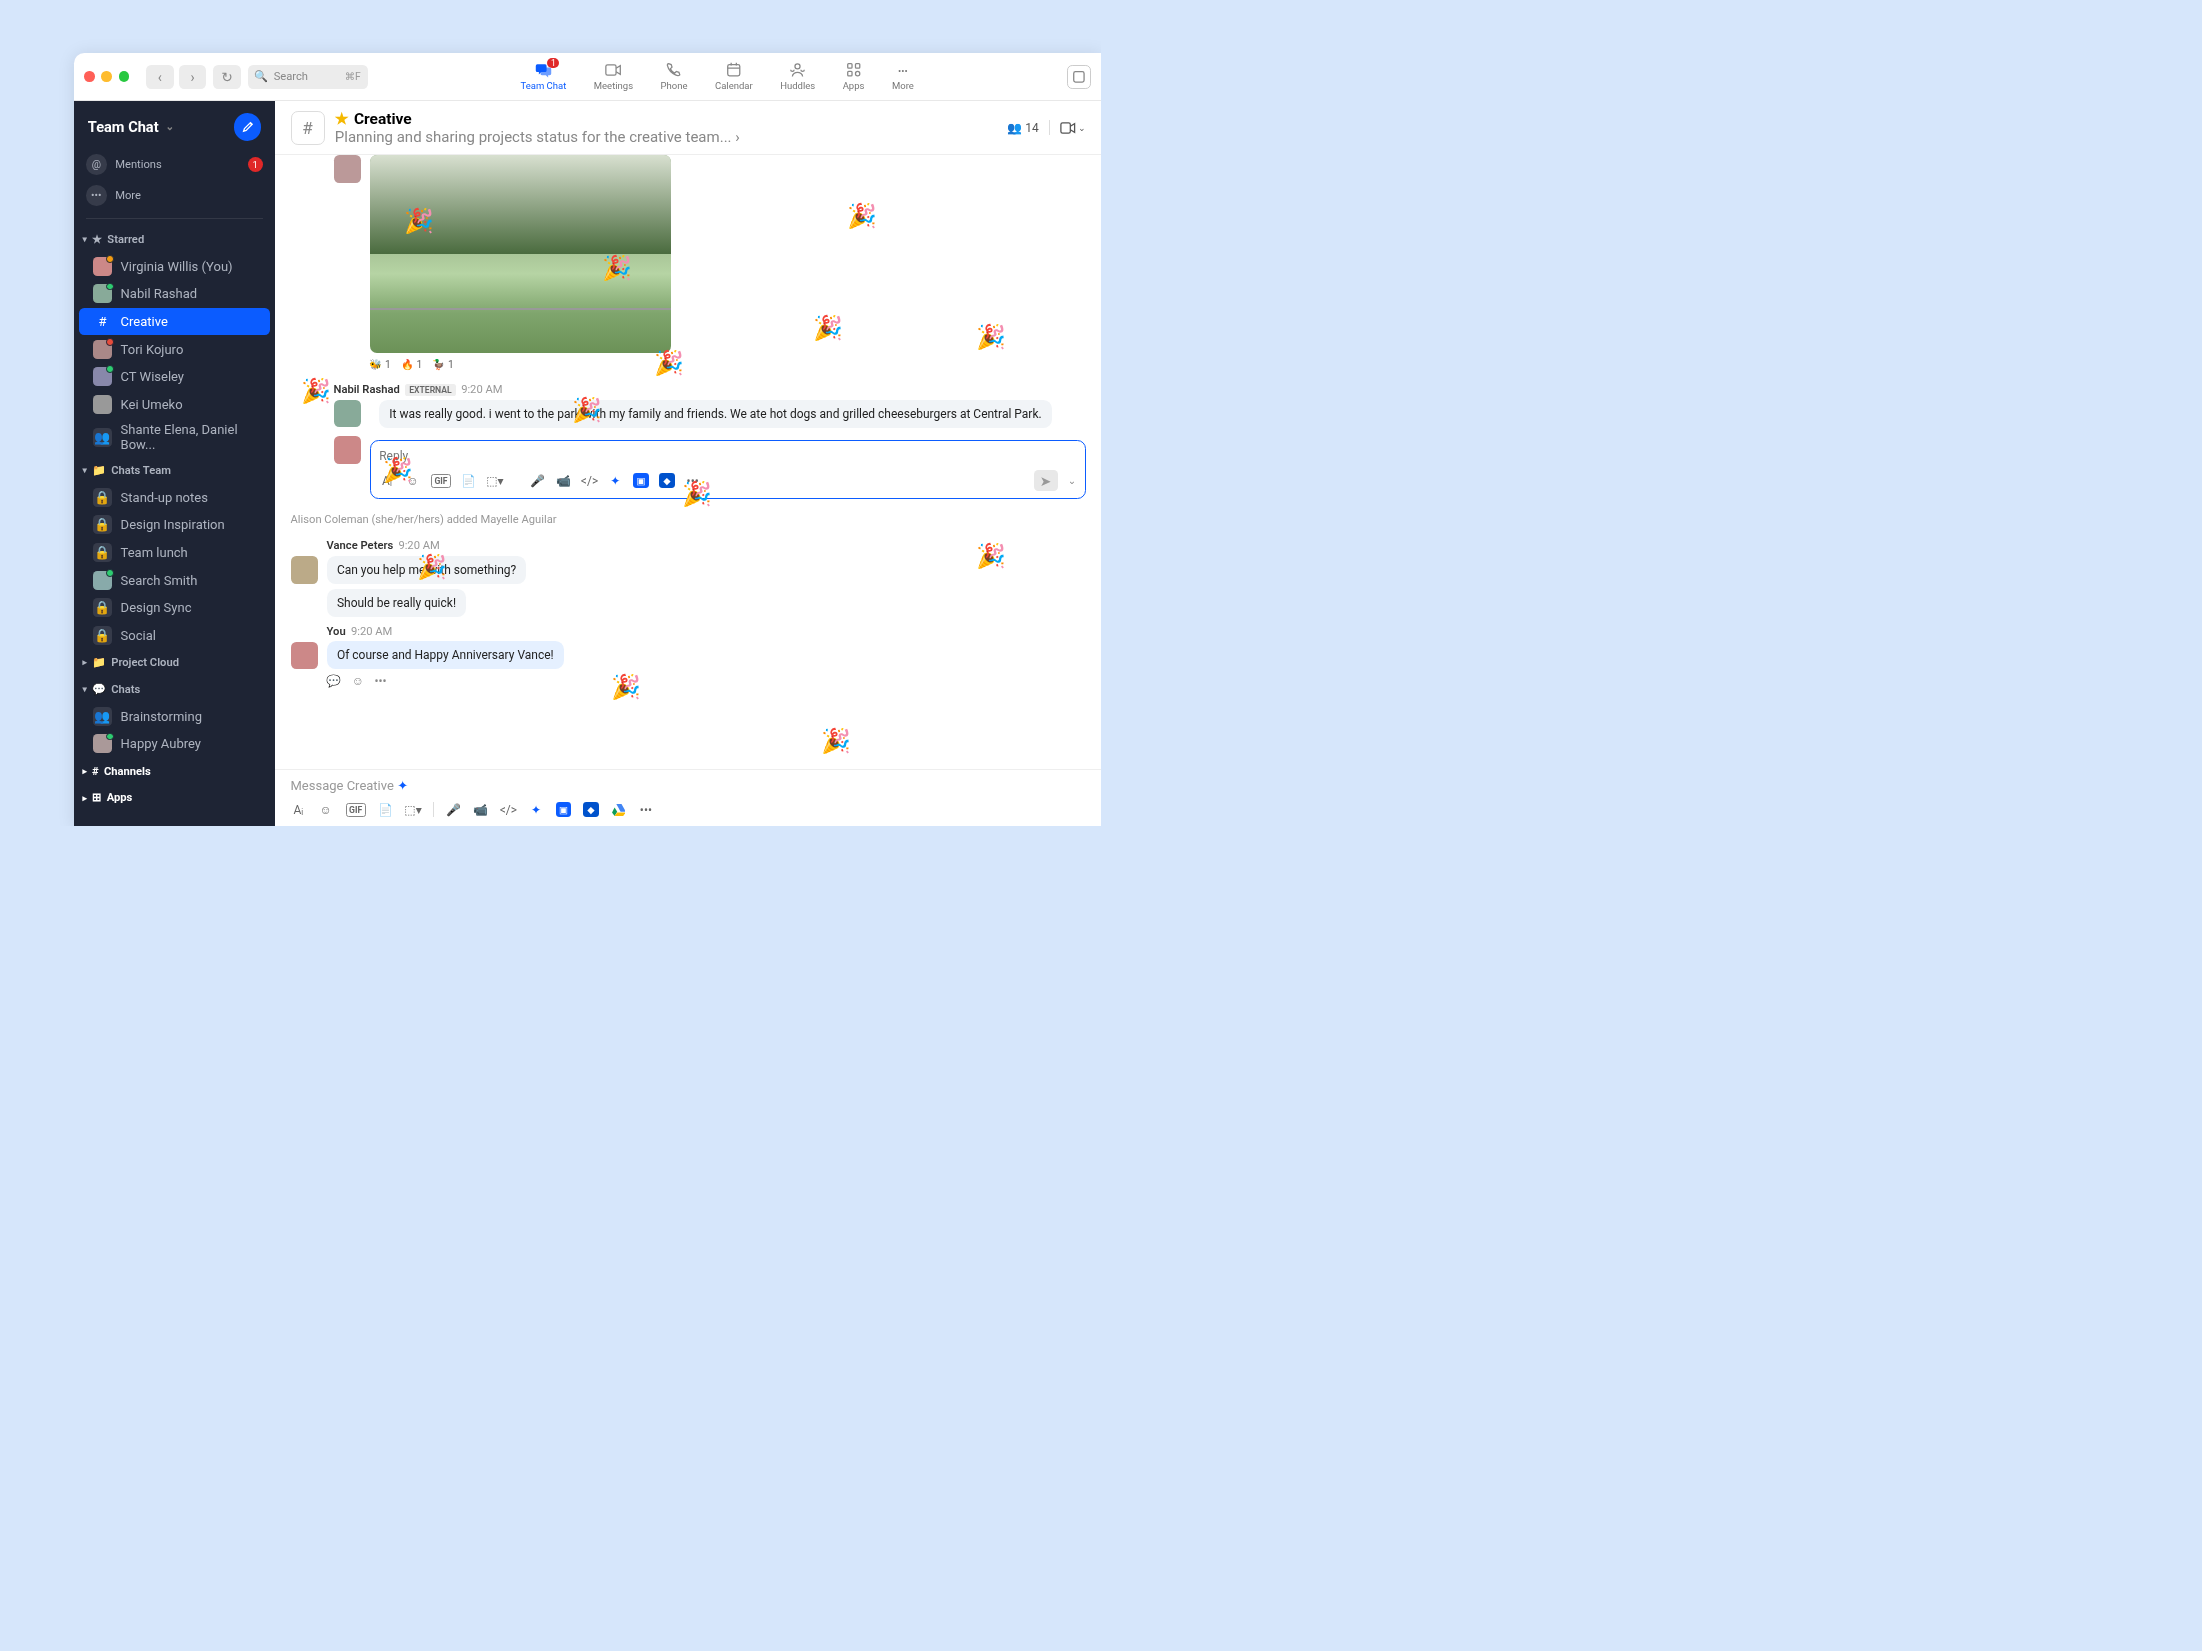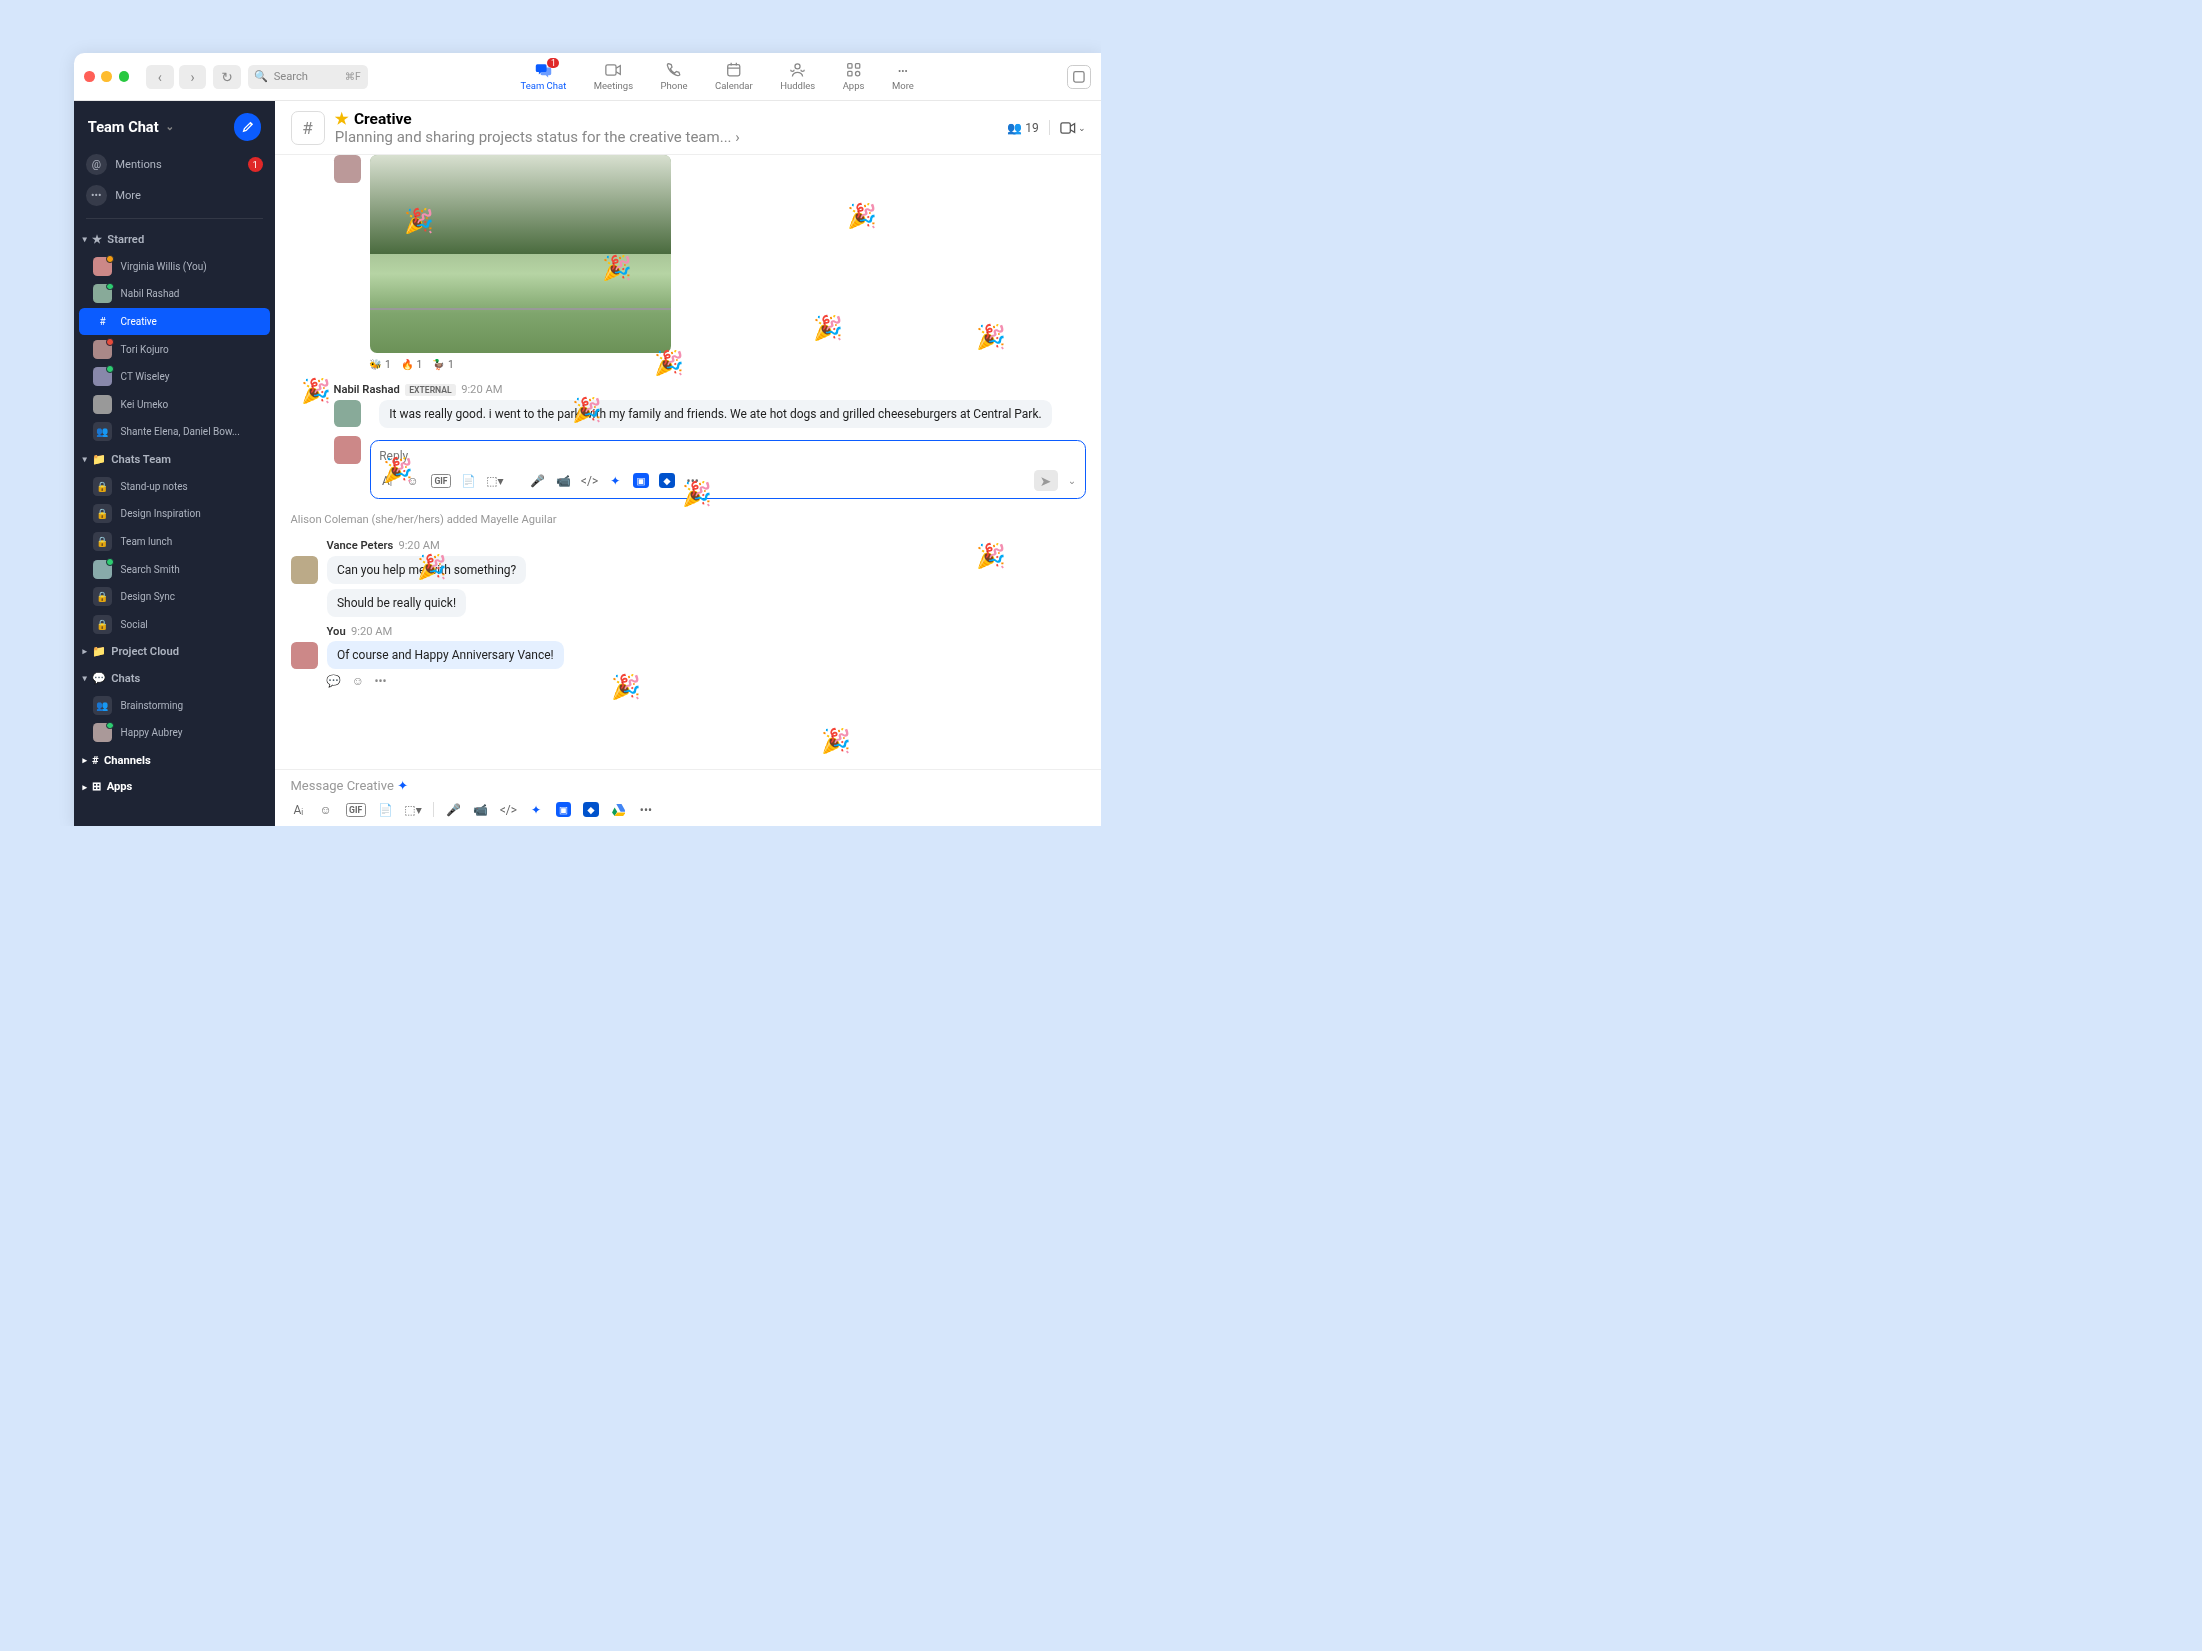--- a/index.html
+++ b/index.html
@@ -24,21 +24,21 @@
 .sidebar::-webkit-scrollbar { width:0; }
 .sb-header { display:flex; align-items:center; justify-content:space-between; padding:12px 13.8px 8.6px; }
 .sb-title { font-size:14.6px; font-weight:700; color:#fff; display:flex; align-items:center; gap:6.9px; }
 .compose { width:27.5px; height:27.5px; background:#0B5CFF; border-radius:50%; display:flex; align-items:center; justify-content:center; color:#fff; }
 .sb-row { display:flex; align-items:center; padding:5.2px 12px; gap:8.6px; font-size:11.2px; color:#AEB4C0; cursor:pointer; position:relative; }
 .sb-row .row-icon { width:20.6px; height:20.6px; background:#363B4A; border-radius:50%; display:flex; align-items:center; justify-content:center; font-size:10.3px; color:#AEB4C0; }
 .sb-row .badge { margin-left:auto; width:15.5px; height:15.5px; background:#E02828; color:#fff; font-size:9.5px; border-radius:50%; display:flex; align-items:center; justify-content:center; }
 .sb-divider { height:0.9px; background:#333846; margin:6.9px 12px; }
 .sb-section { display:flex; align-items:center; gap:5.2px; padding:6.9px 8.6px; font-size:11.2px; font-weight:600; color:#AEB4C0; cursor:pointer; }
 .sb-section .chev { font-size:8.6px; }
-.sb-item { display:flex; align-items:center; padding:4.3px 12px 4.3px 19px; gap:8.6px; font-size:10px; color:#AEB4C0; cursor:pointer; border-radius:0; }
+.sb-item { display:flex; align-items:center; padding:4.3px 12px 4.3px 19px; gap:8.6px; font-size:13px; color:#AEB4C0; cursor:pointer; border-radius:0; }
 .sb-item.selected { background:#0B5CFF; color:#fff; border-radius:5.2px; margin:0 5.2px; padding-left:13.8px; }
 .sb-avatar { width:19px; height:19px; border-radius:4.3px; background:#555; position:relative; flex-shrink:0; }
 .sb-avatar.channel { background:#363B4A; display:flex; align-items:center; justify-content:center; }
 .sb-avatar .presence { position:absolute; width:7.7px; height:7.7px; border-radius:50%; top:-1.7px; right:-1.7px; border:1.7px solid #1E2434; }
 .sb-avatar .presence.green { background:#2ECC71; }
 .sb-avatar .presence.orange { background:#F39C12; }
 .sb-avatar .presence.red { background:#E74C3C; }
 .content { flex:1; display:flex; flex-direction:column; background:#fff; overflow:hidden; }
 .channel-header { display:flex; align-items:center; padding:8.6px 15.5px; border-bottom:0.9px solid #EEE; gap:10.3px; }
 .ch-icon { width:34px; height:34px; border:0.9px solid #ddd; border-radius:6.9px; display:flex; align-items:center; justify-content:center; font-size:17px; color:#888; }
@@ -304,21 +304,21 @@
         <div class="ch-info">
           <div class="ch-title">
               <span style="color:#F5B800">★</span>
               <span>Creative</span>
             </div>
           <div class="ch-desc"><span>Planning and sharing projects status for the creative team...</span> <span>›</span></div>
         </div>
         <div class="ch-actions">
           <div class="ch-members">
             <span>👥</span>
-            <span>19</span>
+            <span>14</span>
           </div>
           <div class="vsep"></div>
           <div style="display:flex;align-items:center;gap:2.6px">
             <svg width="15.5" height="12" viewBox="0 0 18 14" fill="none" stroke="#555" stroke-width="1.5">
                 <rect x="1" y="1" width="11" height="12" rx="2"></rect>
                 <path d="M12 5l5-3v10l-5-3"></path>
               </svg>
             <span style="font-size:8.6px">⌄</span>
           </div>
         </div>

